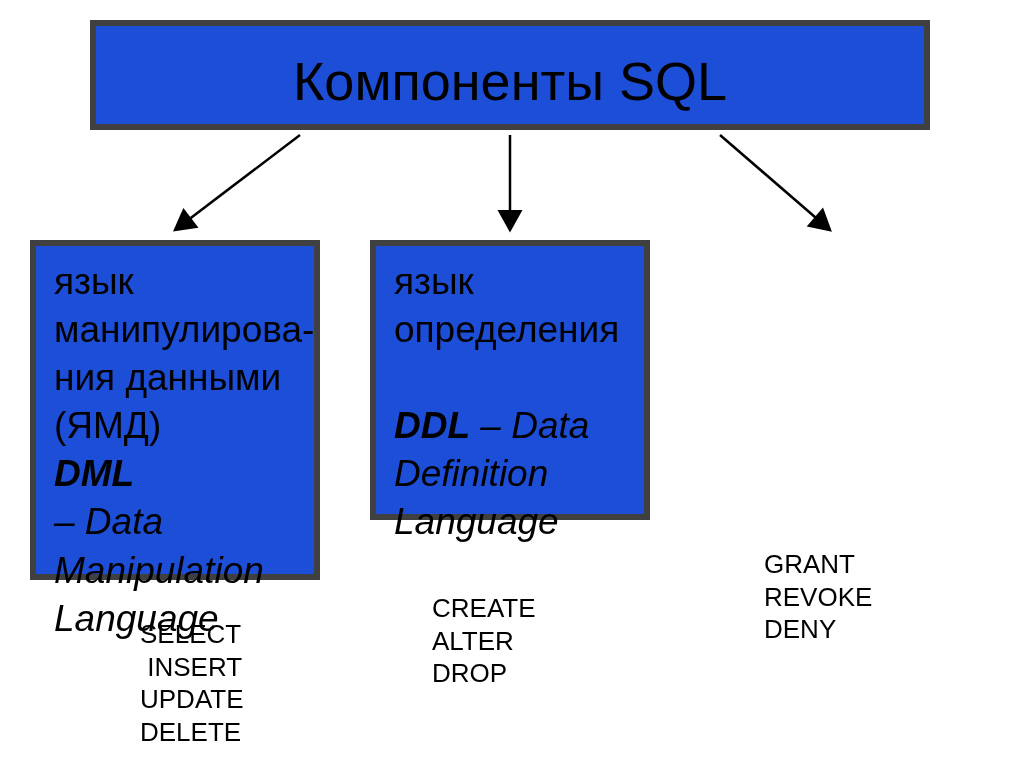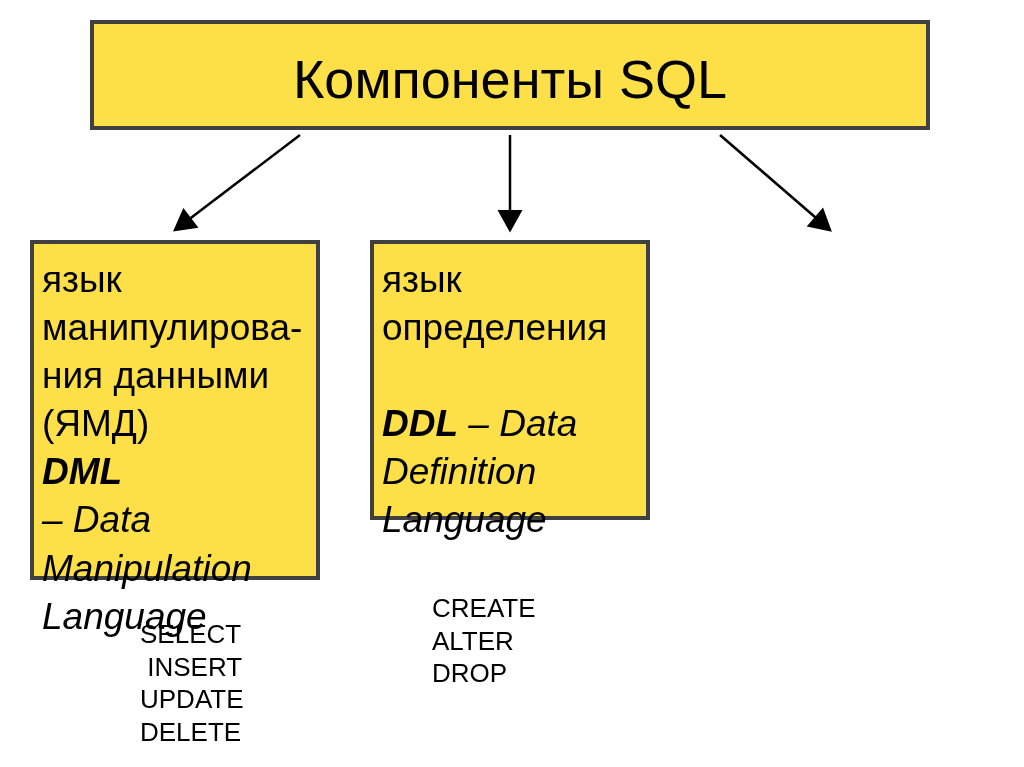--- a/index.html
+++ b/index.html
@@ -1,17 +1,17 @@
 <!DOCTYPE html>
 <html><head>
 <meta charset="utf-8">
 <style>
   html,body{margin:0;padding:0;width:1024px;height:767px;font-family:Arial,Helvetica,sans-serif;background:#fff;color:#000}
   .canvas{position:relative;width:1024px;height:767px}
-  .box{position:absolute;background:#fde047;border:4px solid #404040;box-sizing:border-box;padding:12px 8px}
+  .box{position:absolute;background:#1d4ed8;border:6px solid #404040;box-sizing:border-box;padding:12px 18px}
   .title-box{left:90px;top:20px;width:840px;height:110px;text-align:center}
   .title-box span{font-size:54px;line-height:86px}
   .child-box{font-size:37px;line-height:1.3}
   .child-box .bold{font-weight:bold}
   .child-box .ital{font-style:italic}
   .box1{left:30px;top:240px;width:290px;height:340px}
   .box2{left:370px;top:240px;width:280px;height:280px}
   .box3{left:680px;top:240px;width:312px;height:236px}
   .cmds{position:absolute;font-size:26px;line-height:1.25;white-space:pre}
   .cmds1{left:140px;top:618px}
@@ -56,14 +56,17 @@
   </div>
 
 
   <div class="cmds cmds1">SELECT
  INSERT
 UPDATE
 DELETE</div>
   <div class="cmds cmds2">CREATE
 ALTER
 DROP</div>
+  <div class="cmds cmds3">GRANT
+REVOKE
+DENY</div>
 
 </div>
 
 </body></html>

